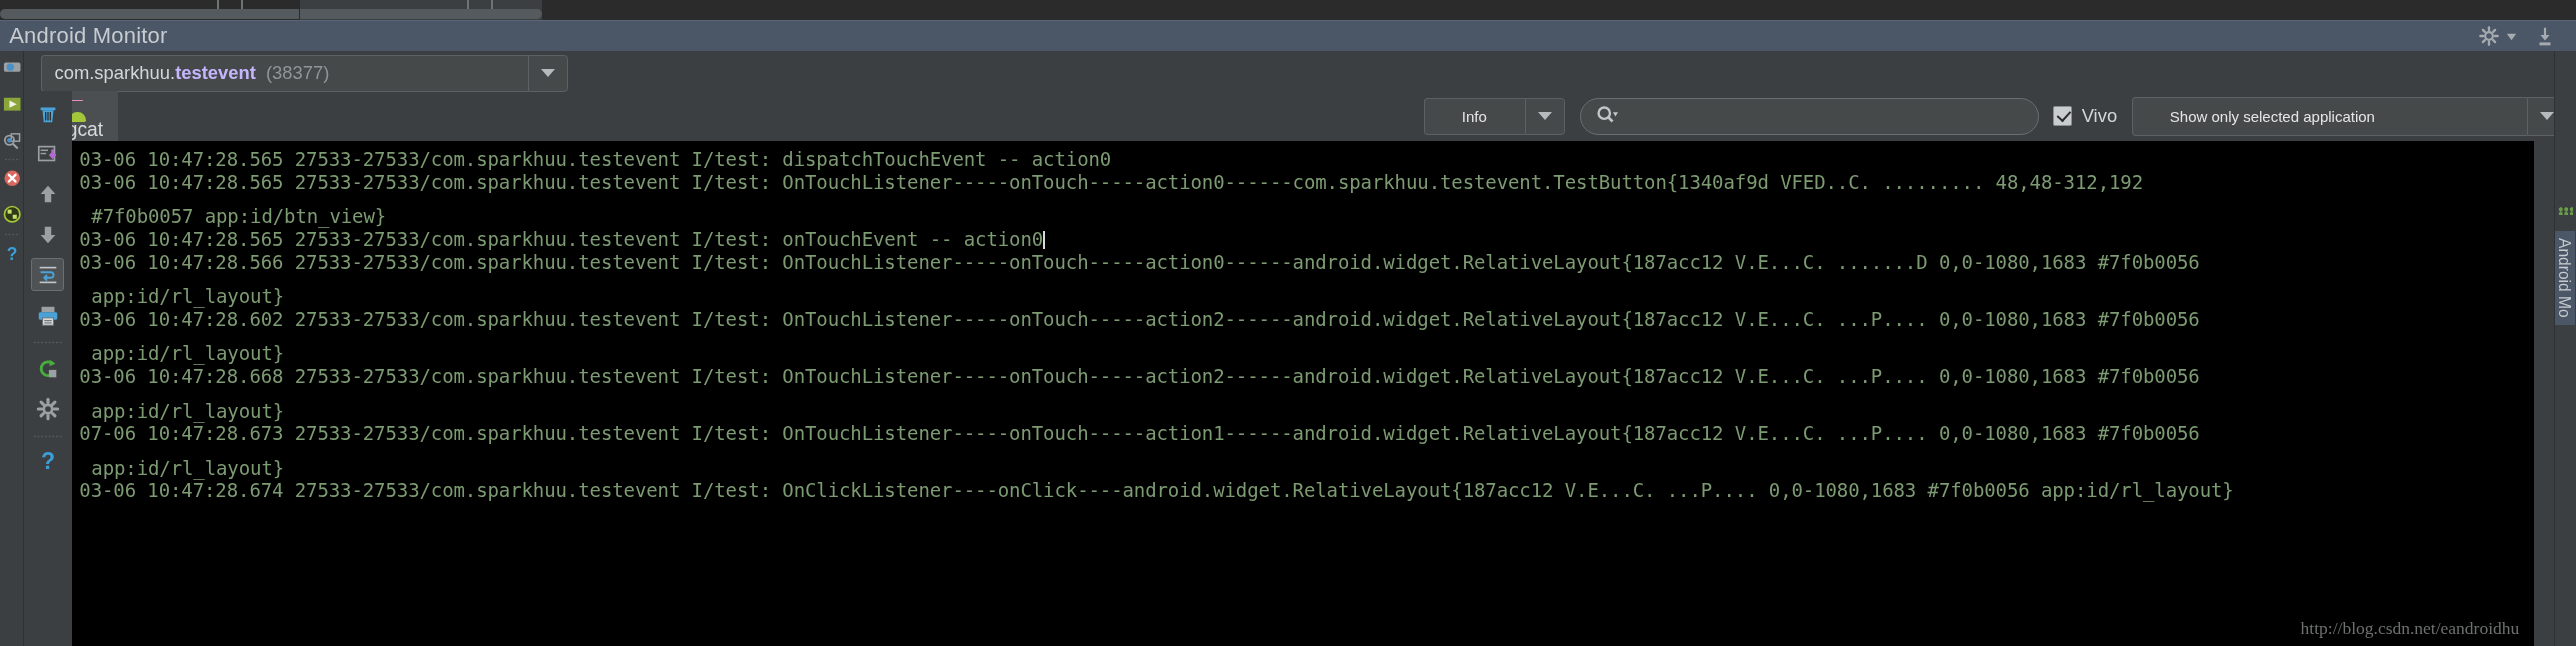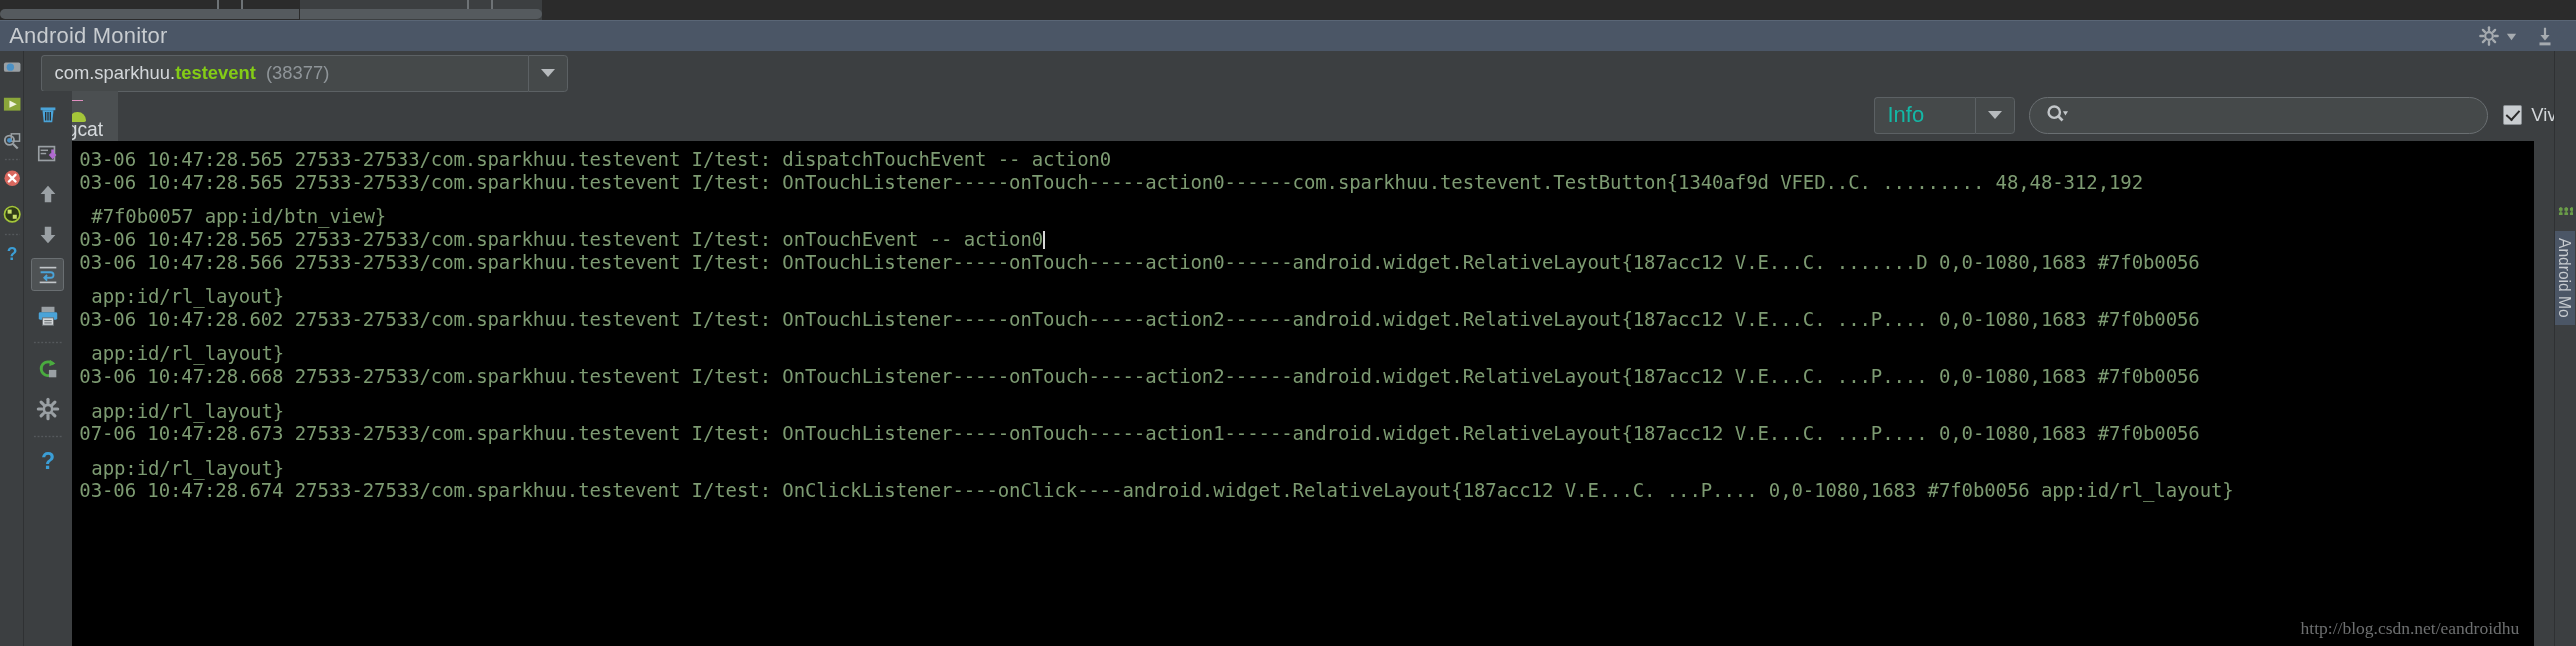--- a/index.html
+++ b/index.html
@@ -58,42 +58,42 @@
   }
   .combo .arrow-btn {
     background: #45494a; border: 0.9px solid #5c6164; border-radius: 0 3.7px 3.7px 0;
     width: 40px; display: flex; align-items: center; justify-content: center;
   }
   .caret { width: 0; height: 0; border-left: 7.3px solid transparent; border-right: 7.3px solid transparent;
       border-top: 8.3px solid #b6babd; }
   .dev-name { color: #d3d7da; font-size: 18.4px; font-weight: bold; }
   .dev-sub { color: #8f9599; font-size: 18.4px; }
   .proc-name { color: #d3d7da; font-size: 18.4px; }
-  .proc-name b { color: #84cc16; }
+  .proc-name b { color: #c4b5fd; }
   .proc-pid { color: #8f9599; font-size: 18.4px; }
   .phone-ico { width: 14.7px; height: 24px; border: 1.8px solid #9aa0a4; border-radius: 2.8px;
       background: #4a90c4; }
 
   
   .tabs-row { position: absolute; left: 24px; top: 40px; width: 2552px; height: 50px; }
   .tab { position: absolute; top: 0; height: 50px; display: flex; align-items: center;
       gap: 9.2px; padding: 0 14.7px; color: #b9bdc0; font-size: 19.3px; }
   .tab.sel { background: #4b4f51; color: #d6dadd; }
   .rainbow { width: 10px; height: 18.4px; display: inline-block;
       background: linear-gradient(#e05a5a 0 25%, #e8c04a 25% 50%, #6dbf5e 50% 75%, #5a8fd8 75% 100%); }
   .droid { width: 18.4px; height: 16.5px; position: relative; }
   .droid:before { content: ""; position: absolute; left: 0.9px; top: 2.8px; width: 16.5px; height: 10px;
       background: #a4c639; border-radius: 8.3px 8.3px 1.8px 1.8px; }
   .pink-sq { width: 12px; height: 16.5px; background: #e08fc0; display: inline-block; }
   .tab-arrow { color: #b9bdc0; font-size: 16.5px; }
 
   .filters { position: absolute; right: 9.2px; top: 5.5px; display: flex; align-items: center; gap: 14.7px; }
   .lvl-combo { display: flex; height: 37px; }
   .lvl-combo .field { min-width: 101px; }
-  .lvl-text { color: #14b8a6; font-size: 22px; }
+  .lvl-text { color: #e5e5e5; font-size: 15px; margin-left: 24px; }
   .search-box {
     width: 459px; height: 37px; background: #45494a; border: 0.9px solid #6a6f72;
     border-radius: 18.4px; display: flex; align-items: center; padding: 0 14.7px; gap: 3.7px;
   }
   .search-input { flex: 1; background: transparent; border: none; outline: none;
       color: #d3d7da; font-size: 17.5px; font-family: "Liberation Sans", sans-serif; }
   .search-input::placeholder { color: #73787b; }
   .regex-wrap { display: flex; align-items: center; gap: 9.2px; }
   .checkbox { width: 19.3px; height: 19.3px; background: #c9cdd0; border: 0.9px solid #8a8f93;
       border-radius: 1.8px; position: relative; }
@@ -260,20 +260,28 @@
             </svg>
           </span>
           <input class="search-input" value="" placeholder="" style="">
         </div>
 
         <div class="regex-wrap">
           <span class="checkbox"></span>
           <span class="regex-label">Vivo</span>
         </div>
 
+        <div class="app-combo combo">
+          <div class="field">
+            <span class="lvl-text">Show only selected application</span>
+          </div>
+          <div class="arrow-btn">
+            <span class="caret"></span>
+          </div>
+        </div>
       </div>
     </div>
 
     <div class="lc-toolbar">
       <div class="lc-btn" style="top:5.5px;">
         <svg width="24" height="24" viewBox="0 0 26 26">
           <rect x="5" y="7" width="16" height="3" fill="#4aa3d8"></rect>
           <path d="M7 10 h12 l-1.4 13 h-9.2 Z" fill="#4aa3d8"></path>
           <g stroke="#2b2b2b" stroke-width="1.4">
             <line x1="10.5" y1="12" x2="10.5" y2="21"></line>

